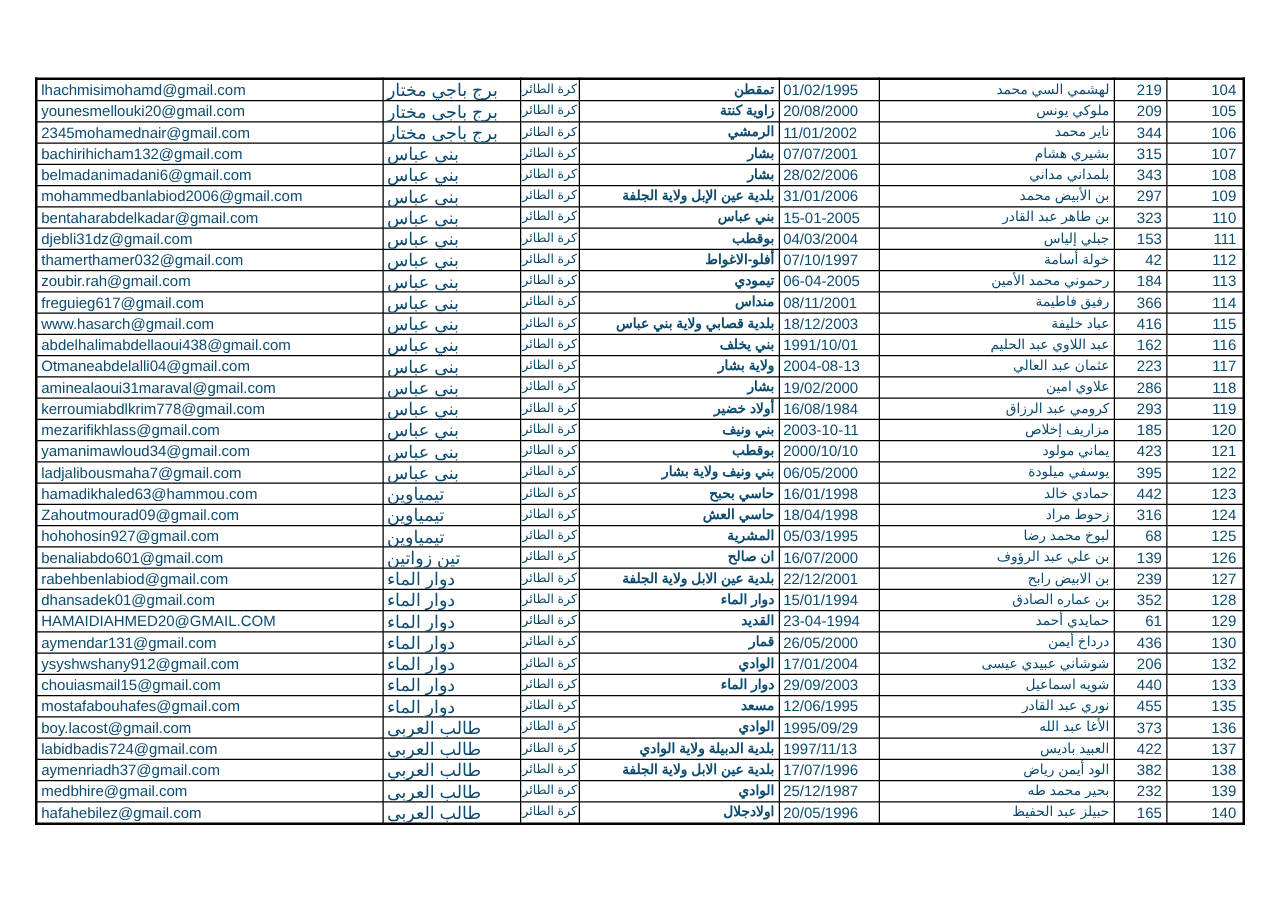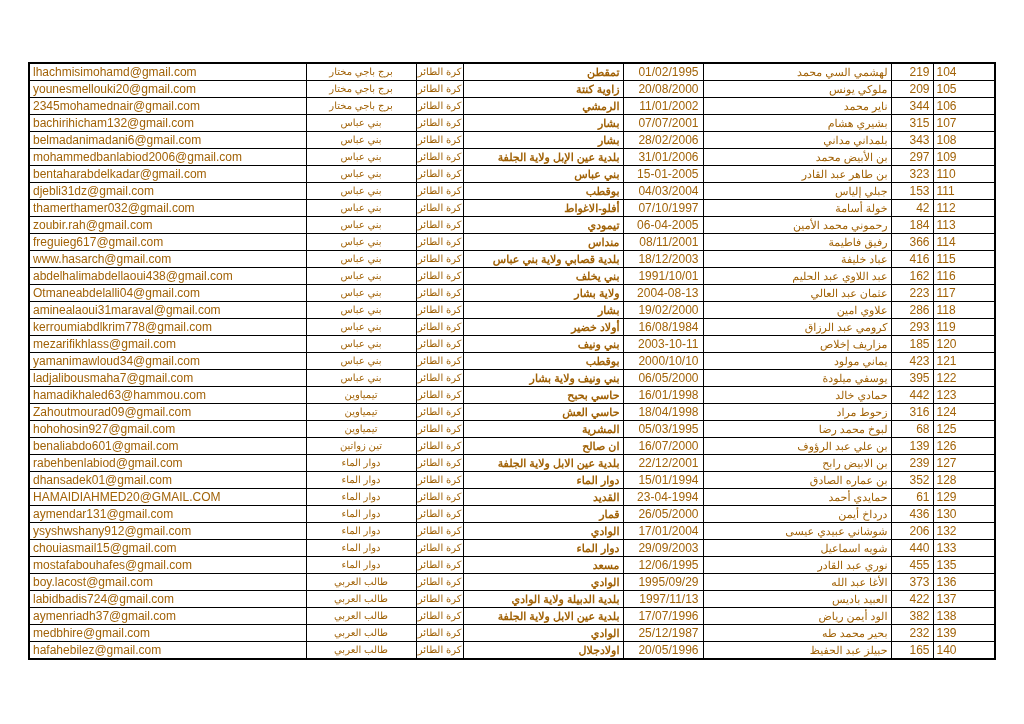--- a/index.html
+++ b/index.html
@@ -2,21 +2,21 @@
 <html><head>
 <meta charset="utf-8">
 <style>
   html, body { margin: 0; padding: 0; background: #e8e8e8; }
   .page {
     position: relative;
     width: 1024px;
     height: 724px;
     background: #ffffff;
     font-family: "Liberation Sans", sans-serif;
-    color: #a16207;
+    color: #0c4a6e;
     overflow: hidden;
   }
   table.registrations {
     position: absolute;
     left: 28px;
     top: 62px;
     width: 966px;
     height: 598px;
     border-collapse: collapse;
     table-layout: fixed;
@@ -25,27 +25,27 @@
   td {
     border: 1px solid #000;
     padding: 0 3px;
     white-space: nowrap;
     overflow: hidden;
     font-size: 12px;
     line-height: 14px;
     vertical-align: middle;
   }
   .c-email { width: 277px; text-align: left; direction: ltr; }
-  .c-club  { width: 110px; text-align: center; direction: rtl; font-size: 10px; }
+  .c-club  { width: 110px; text-align: left; direction: rtl; font-size: 14px; }
   .c-sport { width: 47px;  direction: rtl; font-size: 10px; padding: 0 1px; }
   .c-place { width: 160px; text-align: right; direction: rtl; font-size: 11px; font-weight: bold; }
-  .c-date  { width: 80px;  text-align: right; direction: ltr; padding-right: 4px; margin-top: 24px; }
+  .c-date  { width: 80px;  text-align: left; direction: ltr; padding-right: 4px; margin-top: 24px; }
   .c-name  { width: 188px; text-align: right; direction: rtl; font-size: 11px; }
   .c-num   { width: 42px;  text-align: right; direction: ltr; padding-right: 3px; }
-  .c-id    { width: 62px;  direction: ltr; padding-right: 5px; }
+  .c-id    { width: 62px;  text-align: right; direction: ltr; padding-right: 5px; }
 </style>
 </head>
 <body>
 
 <div class="page">
   <table class="registrations">
     <colgroup>
       <col class="c-email">
         <col class="c-club">
         <col class="c-sport">

